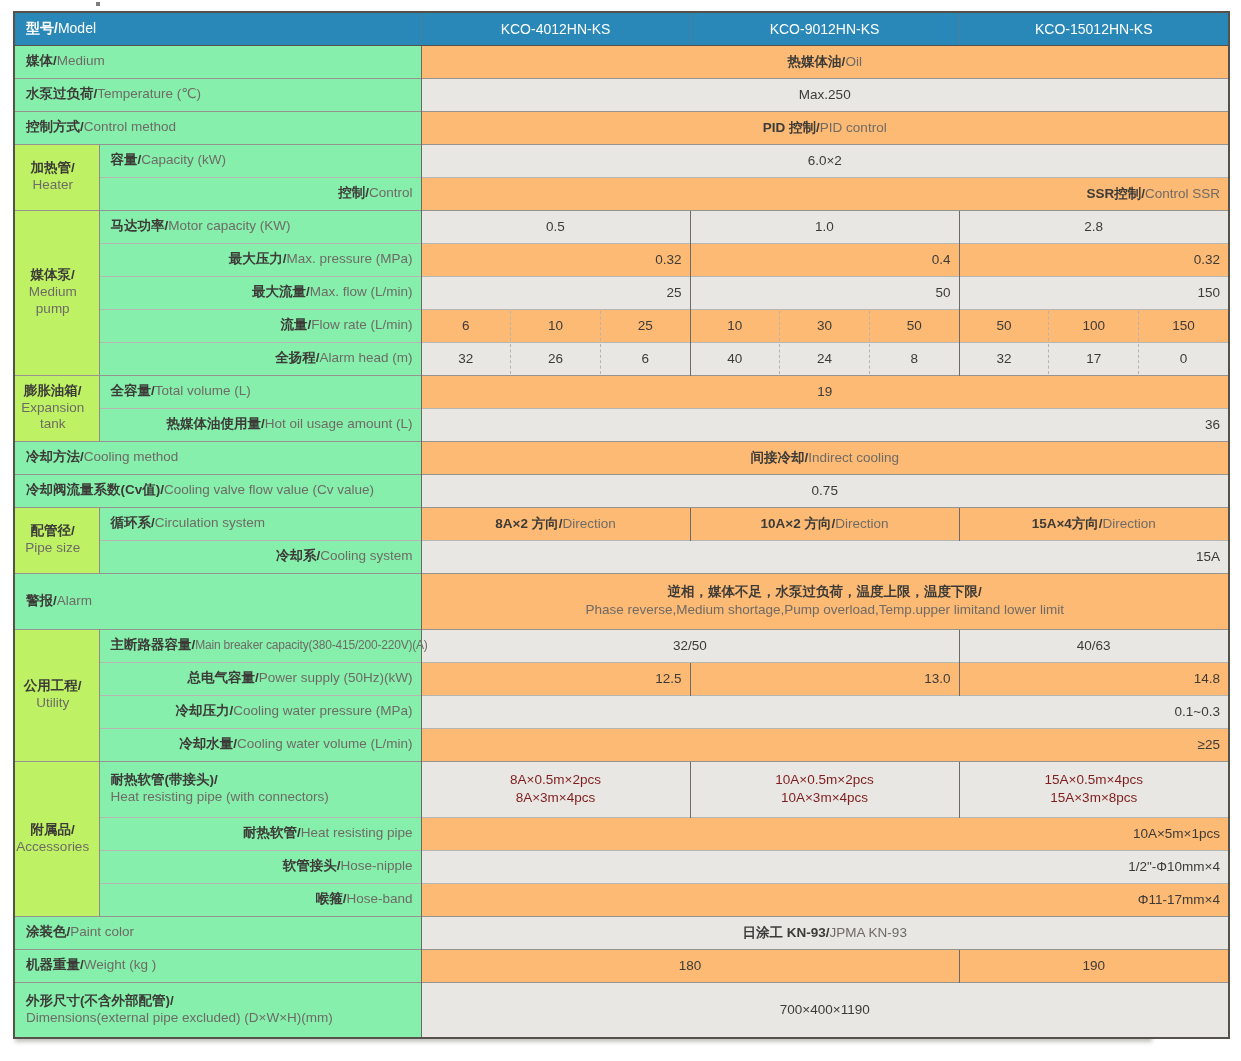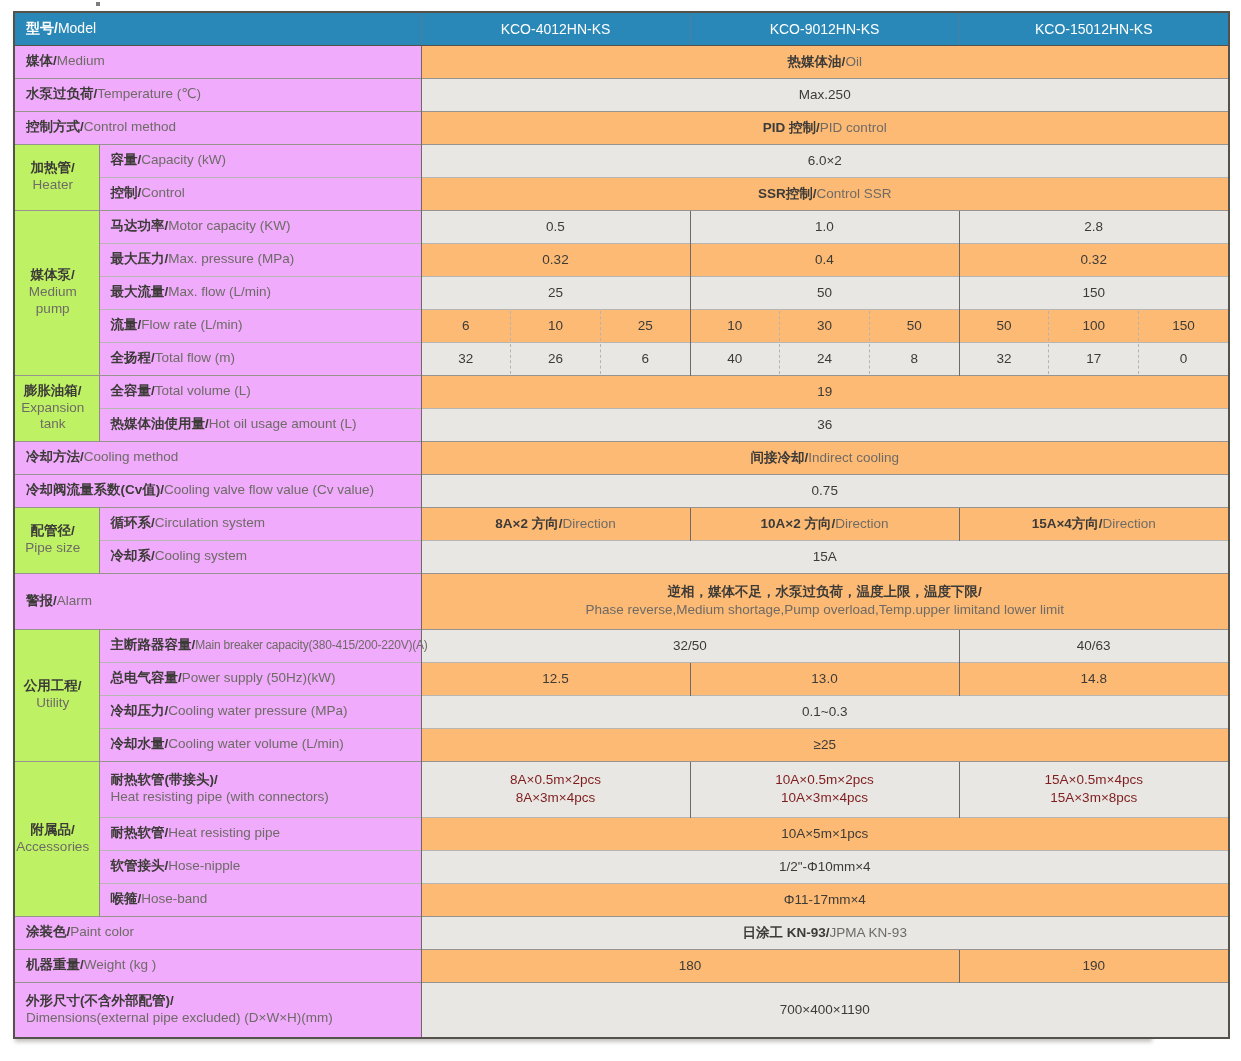--- a/index.html
+++ b/index.html
@@ -35,28 +35,28 @@
   thead th {
     background:#2988b8; color:#ffffff; font-weight:400;
     font-size:14px; text-align:center;
     border-bottom:1px solid #55524c; border-left:1px solid #4a7f9f;
   }
   thead th.corner { text-align:left; padding-left:11px; border-left:none; }
   thead .hzh { font-weight:700; }
   thead .hen { font-weight:400; }
 
   tbody td { border-top:1px solid #97948f; }
-  tbody tr.sub > td { border-top:1px solid #b8b6b2; }
+  tbody tr.sub > td { border-top:1px solid #b8b6b2;text-align:right; }
 
   td.grp {
     background:#bef264; text-align:center; padding-left:0;
     border-right:1px solid #8f8c87; line-height:1.25; font-size:13.5px;
   }
   td.lbl {
-    background:#f0abfc; text-align:left; padding-left:11px;
+    background:#86efac; text-align:left; padding-left:11px;
     white-space:nowrap; line-height:1.25;
   }
   td.lbl.wrap { white-space:normal; }
 
   .zh { color:#3d3b38; font-weight:700; }
   .en { color:#6e6b66; font-weight:400; }
   td.lbl.ensm .en { font-size:12px; letter-spacing:-0.2px; }
 
   td.val {
     text-align:center; color:#3d3b38;
@@ -162,21 +162,21 @@
           </td>
           <td class="val p0" colspan="1">
             <div class="subs">
               <div>50</div>
               <div>100</div>
               <div>150</div>
             </div>
           </td>
         </tr>
         <tr class="g sub">
-          <td class="lbl"><span class="zh">全扬程/</span><span class="en">Total flow (m)</span></td>
+          <td class="lbl"><span class="zh">全扬程/</span><span class="en">Alarm head (m)</span></td>
           <td class="val p0" colspan="1">
             <div class="subs">
               <div>32</div>
               <div>26</div>
               <div>6</div>
             </div>
           </td>
           <td class="val p0" colspan="1">
             <div class="subs">
               <div>40</div>

